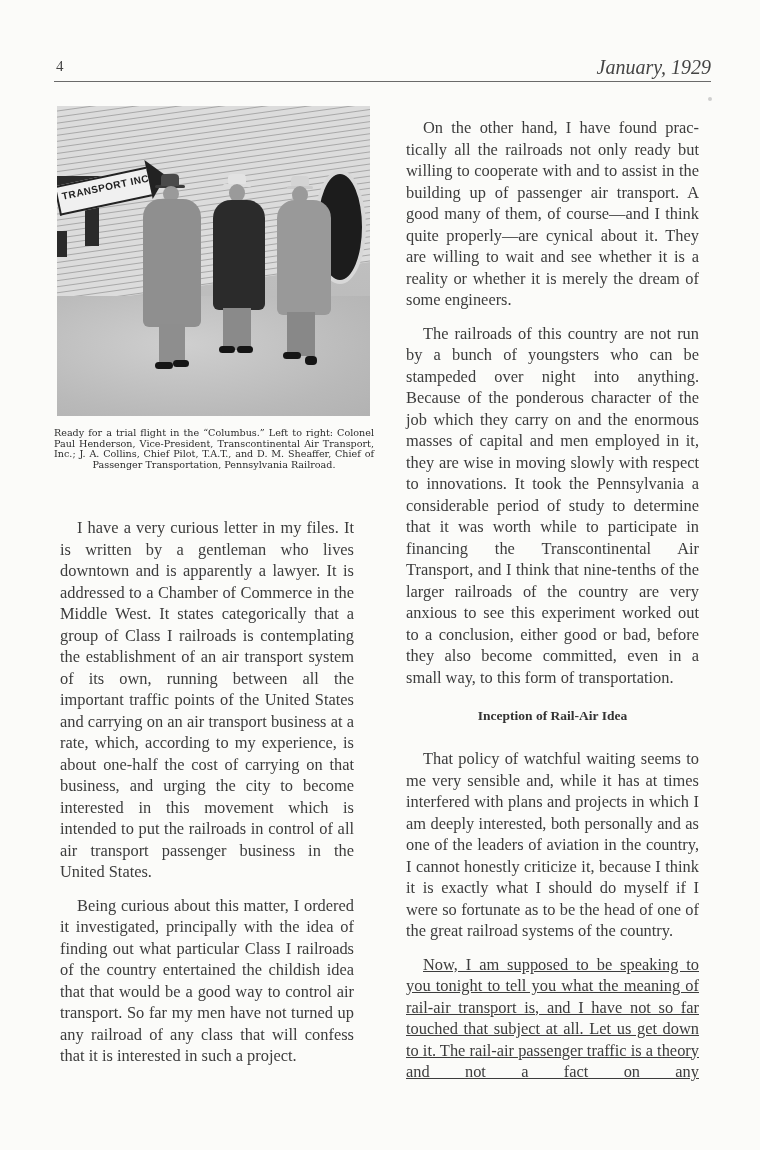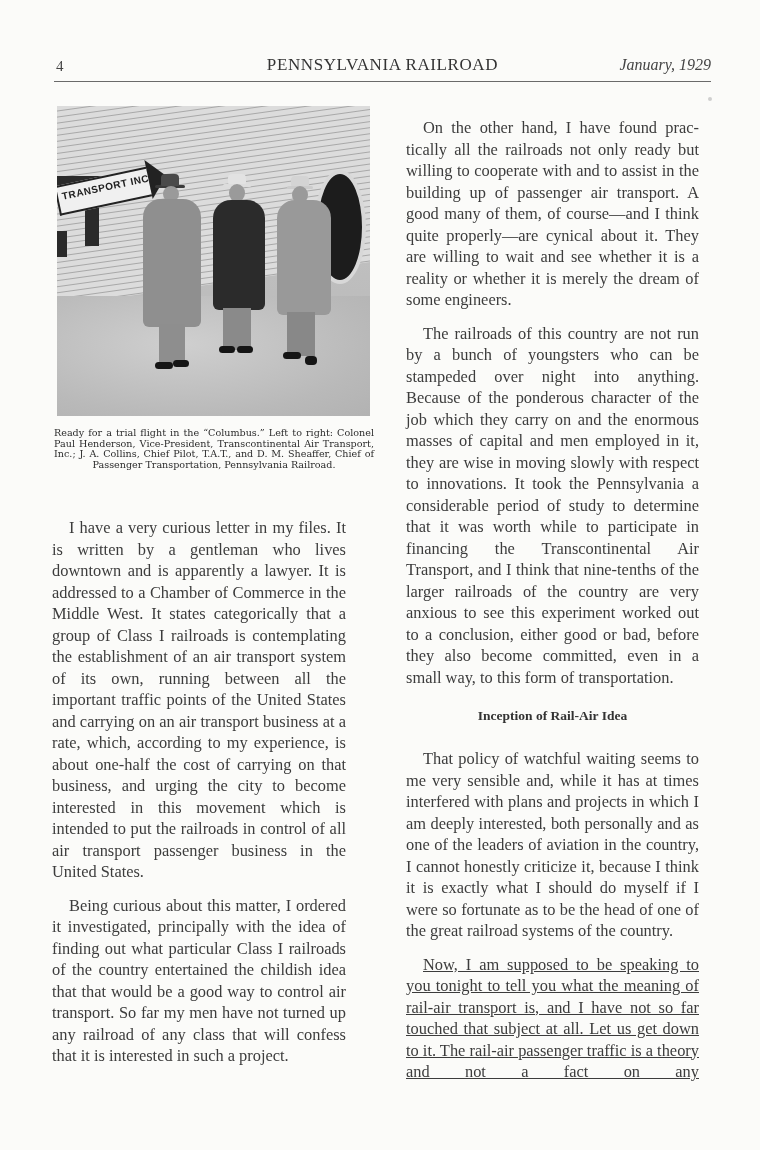--- a/index.html
+++ b/index.html
@@ -3,21 +3,21 @@
 <meta charset="utf-8">
 <style>
   html, body { margin: 0; padding: 0; }
   body {
     width: 760px; height: 1150px; background: #fbfbf9; position: relative; overflow: hidden;
     font-family: "Liberation Serif", "DejaVu Serif", serif; color: #3a3a3a;
   }
   .header { position: absolute; left: 54px; top: 53px; width: 657px; height: 28px; border-bottom: 1.5px solid #6a6a6a; }
   .page-num { position: absolute; left: 2px; top: 5px; font-size: 15px; color: #444; }
   .pub-title { position: absolute; left: 0; right: 0; top: 2px; text-align: center; font-size: 17px; letter-spacing: 0.6px; color: #333; }
-  .issue-date { position: absolute; right: 0; top: 3px; font-style: italic; font-size: 16px; color: #444; }
+  .issue-date { position: absolute; right: 0; top: 3px; font-style: italic; font-size: 20px; color: #444; }
 
   .photo {
     position: absolute; left: 57px; top: 106px; width: 313px; height: 310px; overflow: hidden;
     background: linear-gradient(180deg, #c9c9c9 0%, #bdbdbd 60%, #c6c6c6 100%);
   }
   .fuselage {
     position: absolute; left: 0; top: 0; width: 313px; height: 200px;
     background: repeating-linear-gradient(172deg, #dcdcdc 0px, #dcdcdc 4px, #a8a8a8 5px, #dcdcdc 6px);
     clip-path: polygon(0 0, 100% 0, 100% 78%, 0 100%);
   }
@@ -44,31 +44,30 @@
   .legs { position: absolute; background: #8e8e8e; }
   .shoe { position: absolute; background: #151515; border-radius: 4px; height: 7px; }
 
   .caption {
     position: absolute; left: 54px; top: 428px; width: 320px; text-align: justify; text-align-last: center;
     font-family: "DejaVu Serif", serif; font-size: 9.6px; line-height: 10.6px; color: #2c2c2c;
   }
 
   .col { position: absolute; font-size: 16.4px; line-height: 21.5px; text-align: justify; hyphens: manual; color: #3c3c3c; }
   .col p { margin: 12px; text-indent: 17px; }
-  .col-left { left: 40px; top: 505px; width: 318px; }
+  .col-left { left: 48px; top: 505px; width: 318px; }
   .col-right { left: 394px; top: 105px; width: 317px; }
   .subhead { text-align: center; font-weight: bold; font-size: 13.5px; line-height: 20px; margin: 18px 0 22px; color: #333; text-indent: 0; }
   .speck { position: absolute; left: 708px; top: 97px; width: 4px; height: 4px; border-radius: 50%; background: #cfcfcf; }
 </style>
 </head>
 <body>
 
 <div class="header">
   <span class="page-num">4</span>
-  <span class="pub-title">PENNSYLVANIA RAILROAD</span>
   <span class="issue-date">January, 1929</span>
 </div>
 
 <div class="speck"></div>
 
 <div class="photo">
   <div class="fuselage"></div>
   <div class="ground"></div>
   <div class="logo-bar" style="left:0;top:70px;width:56px;height:14px;"></div>
   <div class="logo-bar" style="left:28px;top:80px;width:14px;height:60px;"></div>

